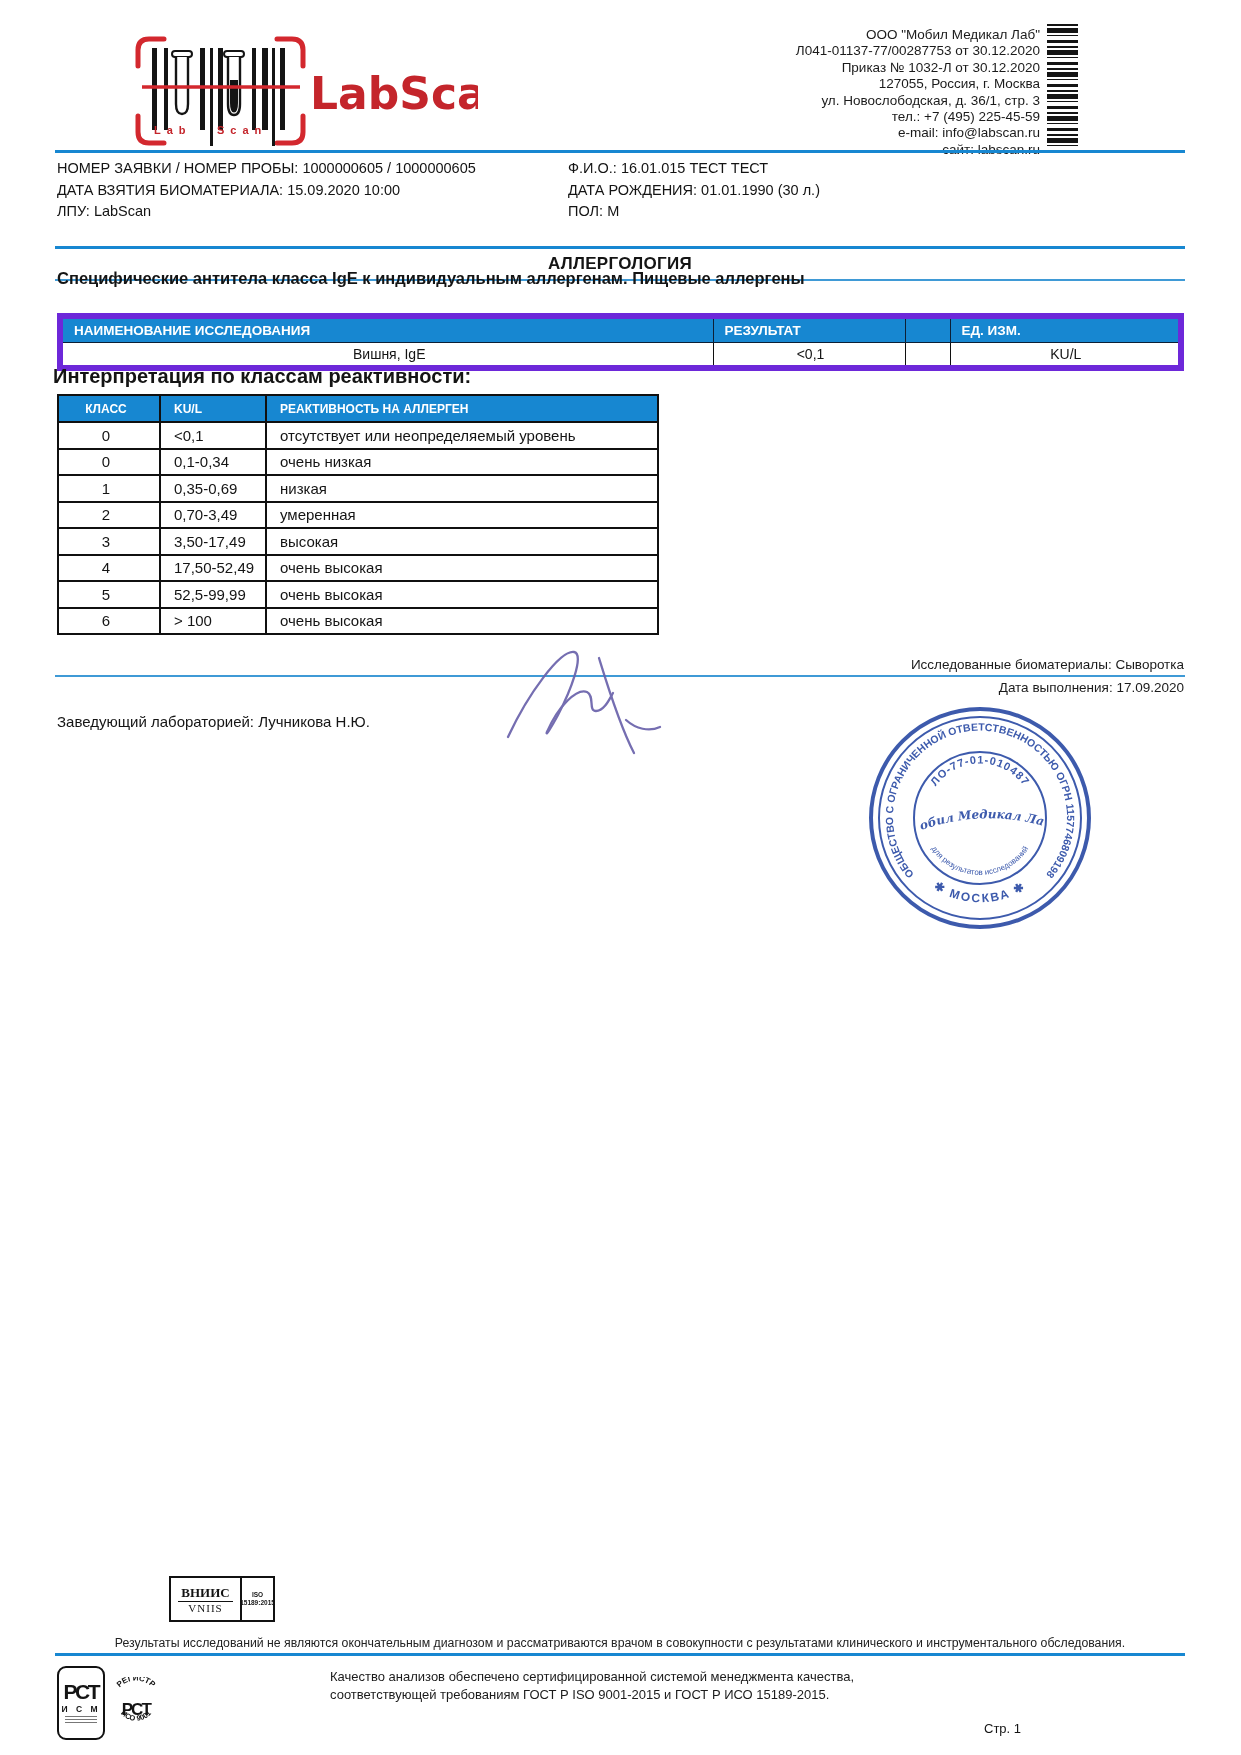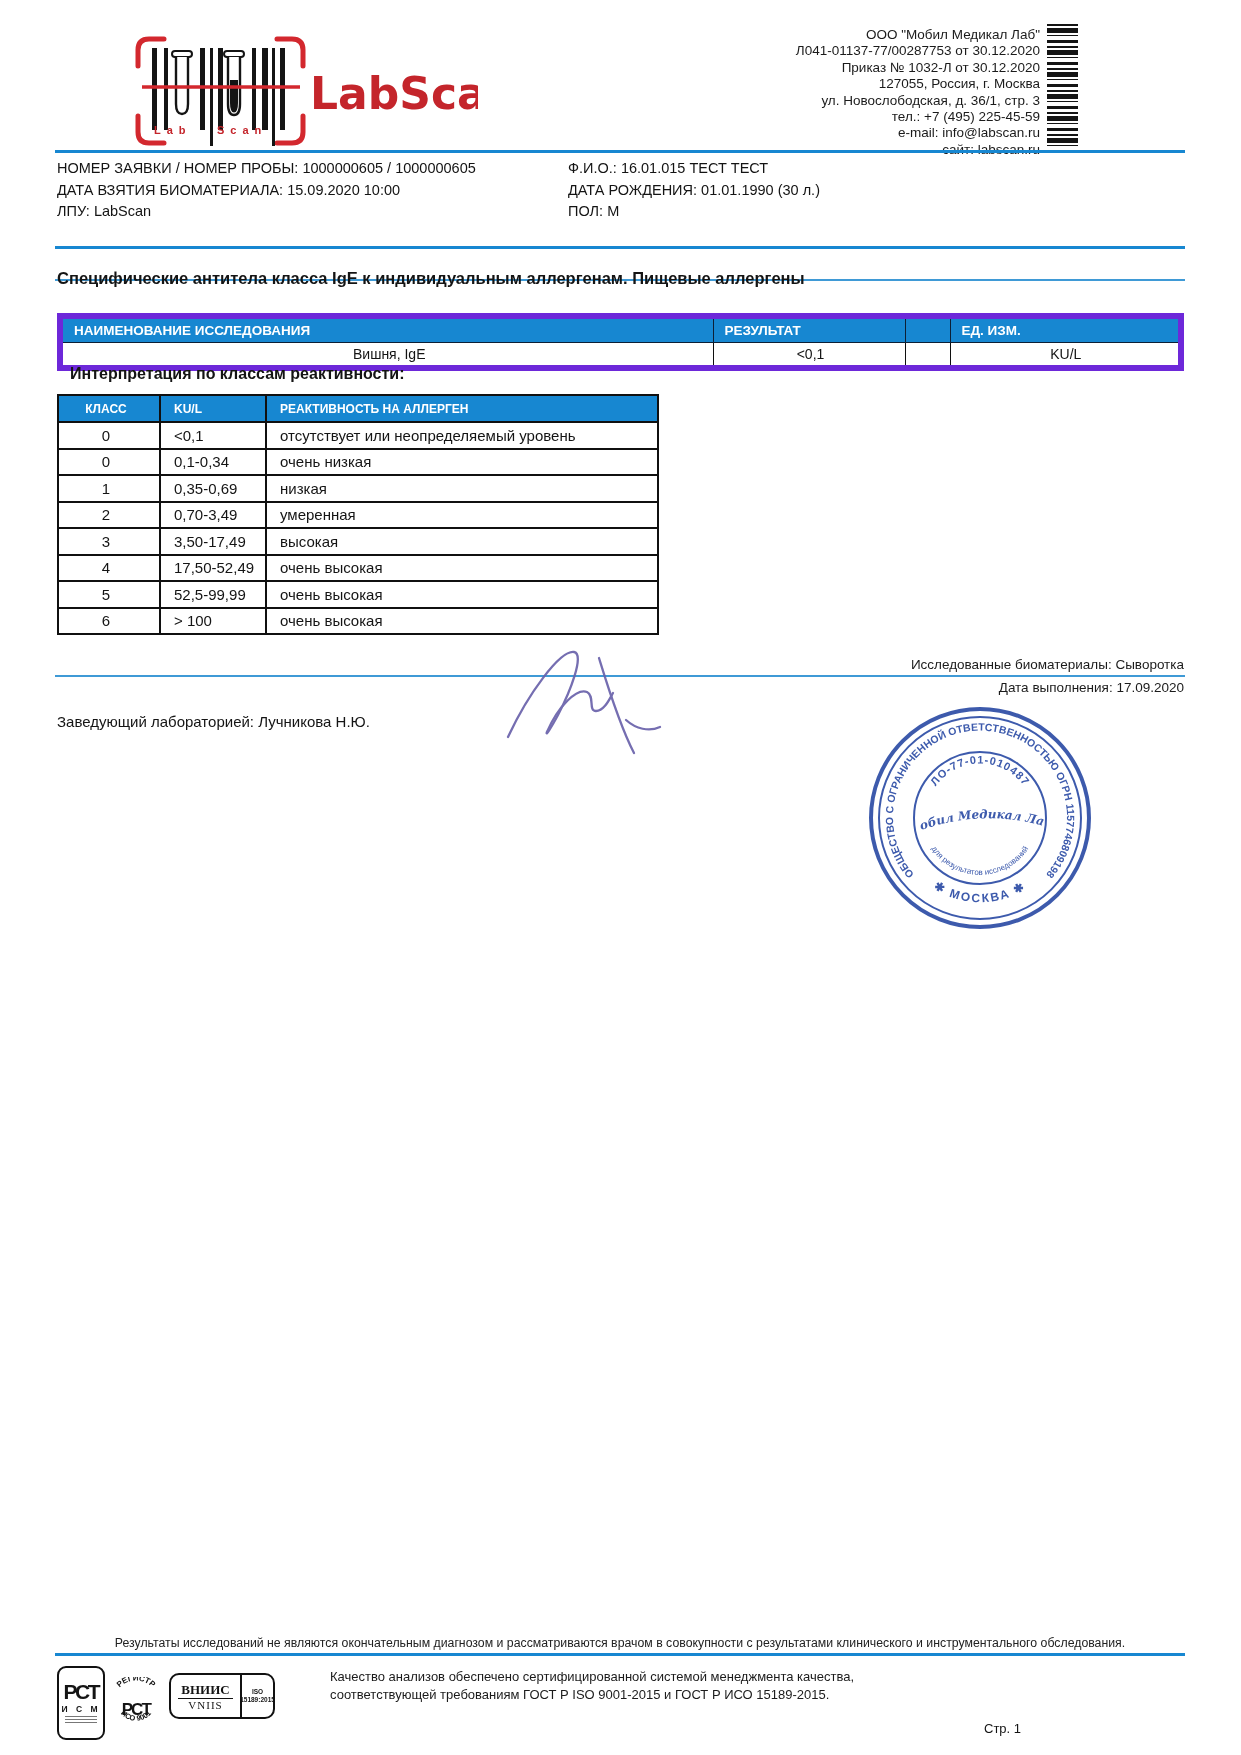--- a/index.html
+++ b/index.html
@@ -28,21 +28,21 @@
 
   
   table{border-collapse:collapse;table-layout:fixed}
   .results-table{position:absolute;left:57px;top:313px;width:1127px;font-size:14px}
   .results-table th,.results-table td{border:1px solid #101010;overflow:hidden;white-space:nowrap}
   .results-table th{background:#1787d1;color:#fff;font-size:13.5px;font-weight:700;
                     text-align:left;padding:4px 6px 4px 11px;height:24px;border-color:#0c1f35}
   .results-table td{padding:3px 6px 3px 9px;height:17px;text-align:center;font-weight:400}
   .results-table{border:6px solid #6d28d9}
 
-  .interp-title{position:absolute;left:70px;top:365px;font-size:16px;font-weight:700}
+  .interp-title{position:absolute;left:53px;top:365px;font-size:20px;font-weight:700}
   .interp-table{position:absolute;left:57px;top:394px;width:602px;font-size:15px;border:2px solid #101010}
   .interp-table th,.interp-table td{border:2px solid #101010;overflow:hidden;white-space:nowrap}
   .interp-table th{background:#1787d1;color:#fff;font-size:12px;font-weight:700;height:27px;
                    text-align:left;padding:2px 6px 2px 13px}
   .interp-table th.c,.interp-table td.c{text-align:center;padding-left:0}
   .interp-table td{height:26.5px;padding:2px 6px 2px 13px}
 
   .right-note{position:absolute;left:584px;width:600px;text-align:right;font-size:13.5px;color:#1b1b1b}
 
   .signoff{position:absolute;left:57px;top:713px;font-size:15px}
@@ -53,22 +53,22 @@
   .pagenum{position:absolute;left:984px;top:1721px;width:200px;text-align:left;font-size:13px}
 
   
   .badge{position:absolute;border:2px solid #111;border-radius:9px;background:#fff;
          display:flex;flex-direction:column;align-items:center;justify-content:center}
   .badge-ism{left:57px;top:1666px;width:48px;height:74px;gap:2px}
   .rst-big{font-size:21px;font-weight:700;letter-spacing:-2px;line-height:20px}
   .ism-letters{font-size:8.5px;font-weight:700;letter-spacing:3px}
   .ism-lines{width:32px;height:9px;
              background:repeating-linear-gradient(to bottom,#777 0 1px,transparent 1px 3px)}
-  .badge-vniis{left:169px;top:1673px;width:106px;height:46px;flex-direction:row;gap:0;
-               border-radius:10px;align-items:stretch}
+  .badge-vniis{left:169px;top:1576px;width:106px;height:46px;flex-direction:row;gap:0;
+               border-radius:0;align-items:stretch}
   .vniis-main{flex:1;display:flex;flex-direction:column;align-items:center;justify-content:center;
               font-family:"Liberation Serif",serif}
   .vniis-1{font-size:13px;font-weight:700;border-bottom:1.5px solid #111;padding:0 3px}
   .vniis-2{font-size:11px;letter-spacing:1px}
   .vniis-side{width:33px;border-left:2px solid #111;display:flex;flex-direction:column;
               align-items:center;justify-content:center;font-size:6.5px;font-weight:700;
               line-height:8px;text-align:center}
 </style>
 </head>
 <body>
@@ -162,20 +162,21 @@
       </div>
 
       <div class="prow">
         <span>ПОЛ:</span>
         <b>М</b>
       </div>
     </div>
 
   <div class="bluebar" style="left:55px;top:246px;width:1130px"></div>
 
+  <div class="section-title">АЛЛЕРГОЛОГИЯ</div>
   <div class="bluebar thin" style="left:55px;top:279px;width:1130px"></div>
   <div class="subtitle">Специфические антитела класса IgE к индивидуальным аллергенам. Пищевые аллергены</div>
 
   <table class="results-table">
     <colgroup>
         <col style="width:653px">
         <col style="width:192px">
         <col style="width:45px">
         <col>
       </colgroup>

